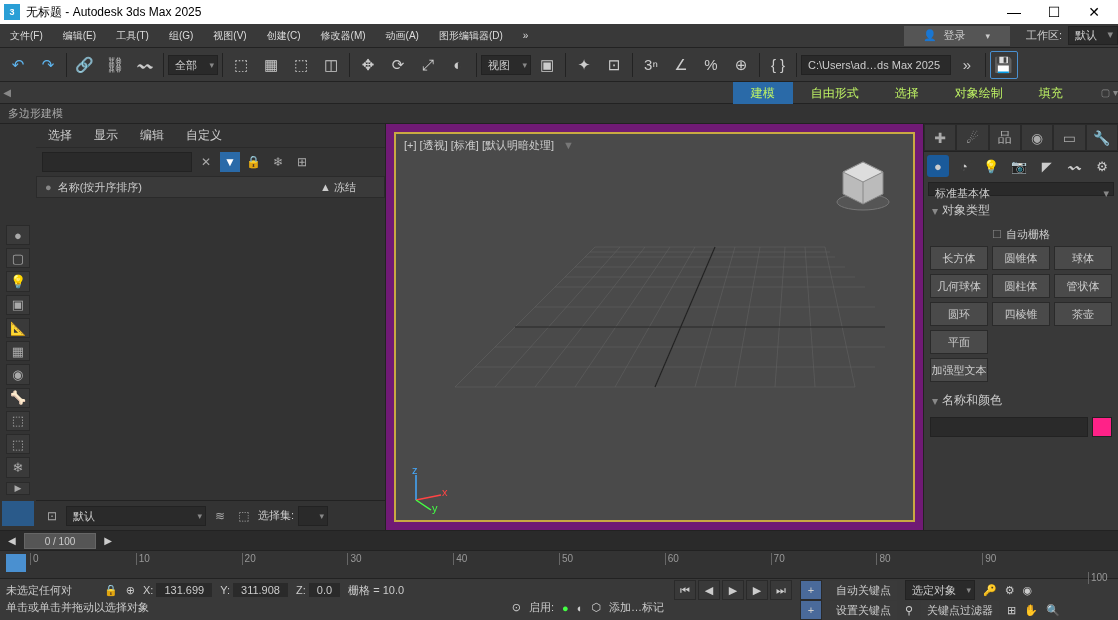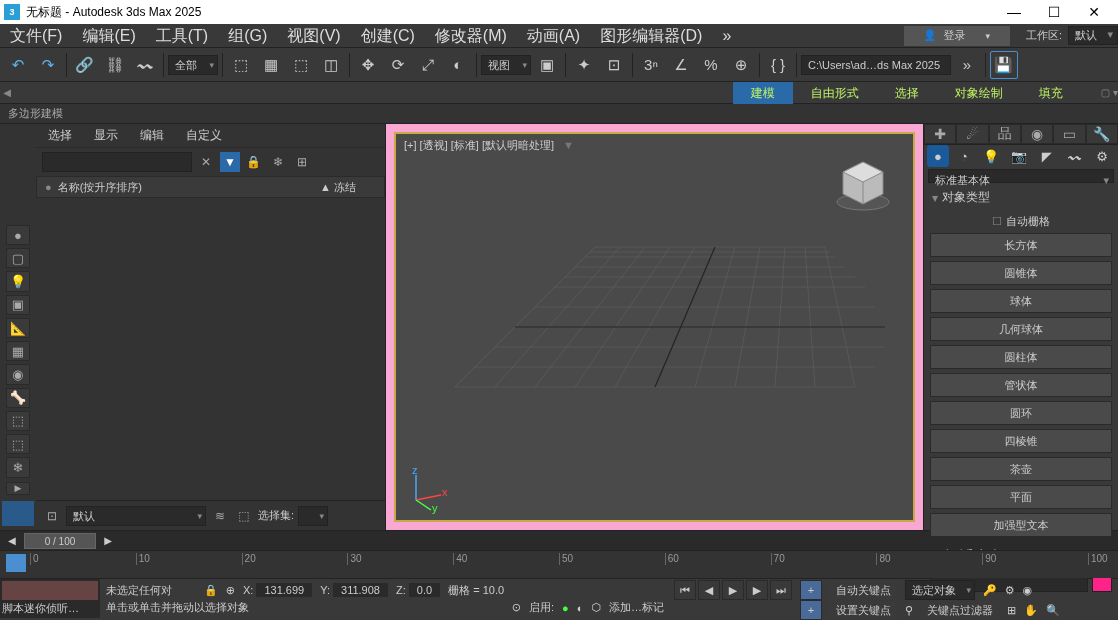--- a/index.html
+++ b/index.html
@@ -3,21 +3,21 @@
 <meta charset="utf-8">
 <style>
 *{margin:0;padding:0;box-sizing:border-box;font-family:"Microsoft YaHei",Arial,sans-serif;font-size:11px;color:#ccc;user-select:none}
 body{background:#393939;width:1118px;height:620px;overflow:hidden;position:relative}
 .titlebar{height:24px;background:#fff;display:flex;align-items:center;padding:0 4px;color:#000}
 .titlebar .app-icon{width:16px;height:16px;background:#2a9fd6;margin-right:6px;display:flex;align-items:center;justify-content:center;color:#fff;font-size:9px;font-weight:bold}
 .titlebar .title{flex:1;color:#000;font-size:12px}
 .winbtns{display:flex}
 .winbtn{width:40px;height:24px;display:flex;align-items:center;justify-content:center;color:#000;font-size:14px}
 .menubar{height:24px;background:#393939;display:flex;align-items:center;padding:0 0px;border-bottom:1px solid #222}
-.menuitem{padding:0 10px;height:24px;line-height:24px;color:#ddd;font-size:16px}
+.menuitem{padding:0 10px;height:24px;line-height:24px;color:#ddd;font-size:10px}
 .menubar .spacer{flex:1}
 .login-btn{background:#555;height:20px;padding:0 20px;display:flex;align-items:center;margin:0 10px}
 .workspace-label{padding:0 6px}
 .workspace-sel{background:#2a2a2a;padding:1px 20px 1px 6px;border:1px solid #222;position:relative}
 .workspace-sel::after{content:"▾";position:absolute;right:4px;color:#888}
 .maintoolbar{height:34px;background:#393939;display:flex;align-items:center;padding:2px 4px;gap:2px;border-bottom:1px solid #222}
 .tbtn{width:28px;height:28px;display:flex;align-items:center;justify-content:center;color:#ccc;font-size:15px;border:1px solid transparent;border-radius:2px}
 .tbtn.blue{color:#5eb5ef}
 .sep{width:1px;height:24px;background:#222;margin:0 2px}
 .dd{background:#2a2a2a;border:1px solid #222;height:20px;padding:0 16px 0 6px;position:relative;min-width:50px;line-height:18px}
@@ -35,37 +35,37 @@
 .sp-tabs{height:24px;display:flex;align-items:center;padding:0 8px;gap:14px;border-bottom:1px solid #2a2a2a}
 .sp-tab{color:#ccc;font-size:12px;padding:2px 4px}
 .sp-search{height:28px;display:flex;align-items:center;padding:0 6px;gap:4px}
 .sp-input{flex:1;background:#2a2a2a;border:1px solid #222;height:20px;padding:0 4px;max-width:150px}
 .sp-ibtn{width:20px;height:20px;display:flex;align-items:center;justify-content:center;color:#aaa;font-size:12px}
 .sp-header{height:22px;background:#3a3a3a;border:1px solid #2a2a2a;display:flex;align-items:center;padding:0 8px}
 .sp-header .h1{flex:1;color:#ccc}
 .sp-header .h2{color:#ccc;padding-right:20px}
 .sp-body{flex:1;background:#333}
 .sp-bottom{height:30px;display:flex;align-items:center;padding:0 6px;gap:4px;border-top:1px solid #222}
-.viewport{flex:1;position:relative;display:flex;align-items:center;justify-content:flex-start;background:#f9a8d4;padding:8px}
+.viewport{flex:1;position:relative;display:flex;align-items:center;justify-content:flex-start;background:#701a75;padding:8px}
 .vp-inner{width:100%;height:100%;border:2px solid #c9a943;background:#4a4a4a;position:relative}
 .vp-label{position:absolute;top:4px;left:8px;color:#aaa;font-size:11px}
 .vp-cube{position:absolute;top:20px;right:20px;width:60px;height:60px}
 .vp-axis{position:absolute;bottom:10px;left:10px;width:40px;height:40px}
 .gridsvg{position:absolute;top:50%;left:50%;transform:translate(-50%,-50%)}
 .cmdpanel{width:195px;background:#393939;border-left:1px solid #222;display:flex;flex-direction:column}
 .cp-tabs{height:28px;display:flex;border-bottom:1px solid #222}
 .cp-tab{flex:1;display:flex;align-items:center;justify-content:center;border:1px solid #2a2a2a;font-size:14px;color:#aaa}
 .cp-catbtn{flex:1;display:flex;align-items:center;justify-content:center;font-size:13px}
 .cp-catrow{display:flex;height:28px;align-items:center;padding:0 2px}
 .cp-dd{height:14px;background:#2a2a2a;border:1px solid #222;margin:2px 4px;padding:0 6px;line-height:20px;position:relative}
 .cp-dd::after{content:"▾";position:absolute;right:4px;color:#888}
 .cp-roll{padding:4px 8px;display:flex;align-items:center;font-size:12px;color:#ccc}
 .cp-roll::before{content:"▾ ";color:#888;margin-right:4px}
 .cp-check{display:flex;align-items:center;justify-content:center;padding:4px;color:#888;font-size:11px}
-.cp-grid{display:grid;grid-template-columns:1fr;gap:4px;padding:0 6px}
+.cp-grid{display:grid;grid-template-columns:1fr 1fr 1fr;gap:4px;padding:0 6px}
 .cp-gbtn{background:#4a4a4a;border:1px solid #2a2a2a;height:24px;display:flex;align-items:center;justify-content:center;color:#ccc;font-size:11px}
 .cp-namecolor{display:flex;padding:4px 6px;gap:4px}
 .cp-nameinput{flex:1;background:#2a2a2a;border:1px solid #222;height:20px}
 .cp-colorbox{width:20px;height:20px;background:#ff2288;border:1px solid #222}
 .timeslider{height:20px;background:#2a2a2a;border-top:1px solid #222;display:flex;align-items:center;padding:0 8px}
 .ts-handle{background:#555;padding:0 20px;height:16px;line-height:16px;font-size:10px;border:1px solid #666}
 .timeruler{height:28px;background:#333;border-top:1px solid #222;position:relative;padding-top:2px}
 .ruler-ticks{position:relative;height:22px;margin-left:30px;margin-right:30px}
 .tick{position:absolute;top:0;font-size:10px;color:#999;border-left:1px solid #666;padding-left:2px;height:12px}
 .statusbar{height:40px;background:#393939;border-top:1px solid #222;display:flex}
@@ -327,29 +327,25 @@
       <div class="tick" style="left: 0%;">0</div>
       <div class="tick" style="left: 10%;">10</div>
       <div class="tick" style="left: 20%;">20</div>
       <div class="tick" style="left: 30%;">30</div>
       <div class="tick" style="left: 40%;">40</div>
       <div class="tick" style="left: 50%;">50</div>
       <div class="tick" style="left: 60%;">60</div>
       <div class="tick" style="left: 70%;">70</div>
       <div class="tick" style="left: 80%;">80</div>
       <div class="tick" style="left: 90%;">90</div>
-      <div class="tick" style="left: 100%;">100</div>
+      <div class="tick" style="left: 100%; margin-top: 19px;">100</div>
     </div>
 </div>
 
 <div class="statusbar">
-  <div class="sb-left">
-    <div style="flex:1;background:#644;margin-bottom:1px"></div>
-    <div style="color:#ccc">脚本迷你侦听…</div>
-  </div>
   <div class="sb-mid">
     <div class="sb-row">
       <span style="width:90px;overflow:hidden">未选定任何对</span>
       <span>🔒</span>
       <span>⊕</span>
       <span class="sb-coord"><span class="lbl">X:</span> <span style="background:#2a2a2a;padding:1px 8px">131.699</span></span>
       <span class="sb-coord"><span class="lbl">Y:</span> <span style="background:#2a2a2a;padding:1px 8px">311.908</span></span>
       <span class="sb-coord"><span class="lbl">Z:</span> <span style="background:#2a2a2a;padding:1px 8px">0.0</span></span>
       <span>栅格 = 10.0</span>
       <div style="flex:1"></div>

